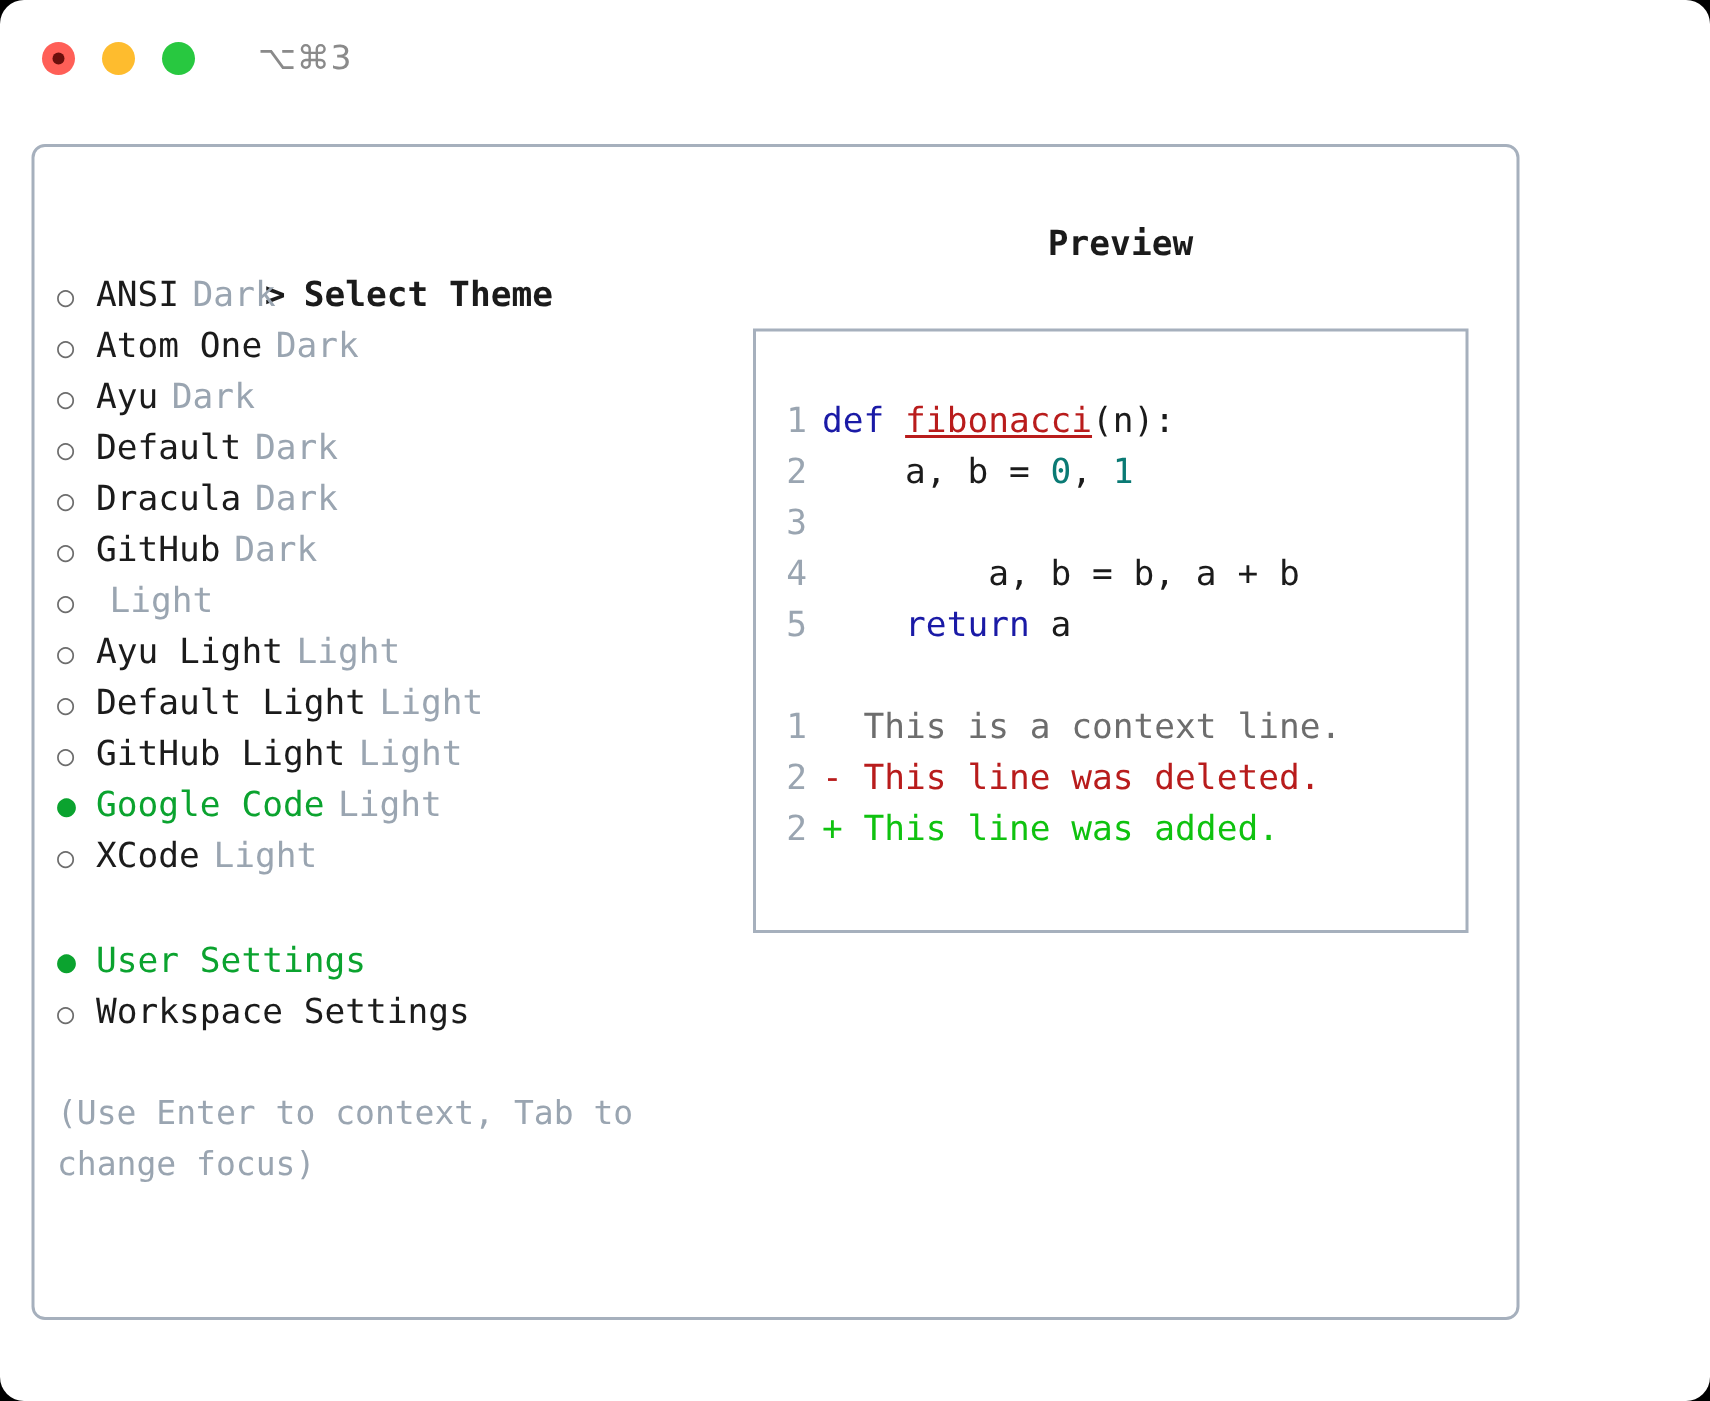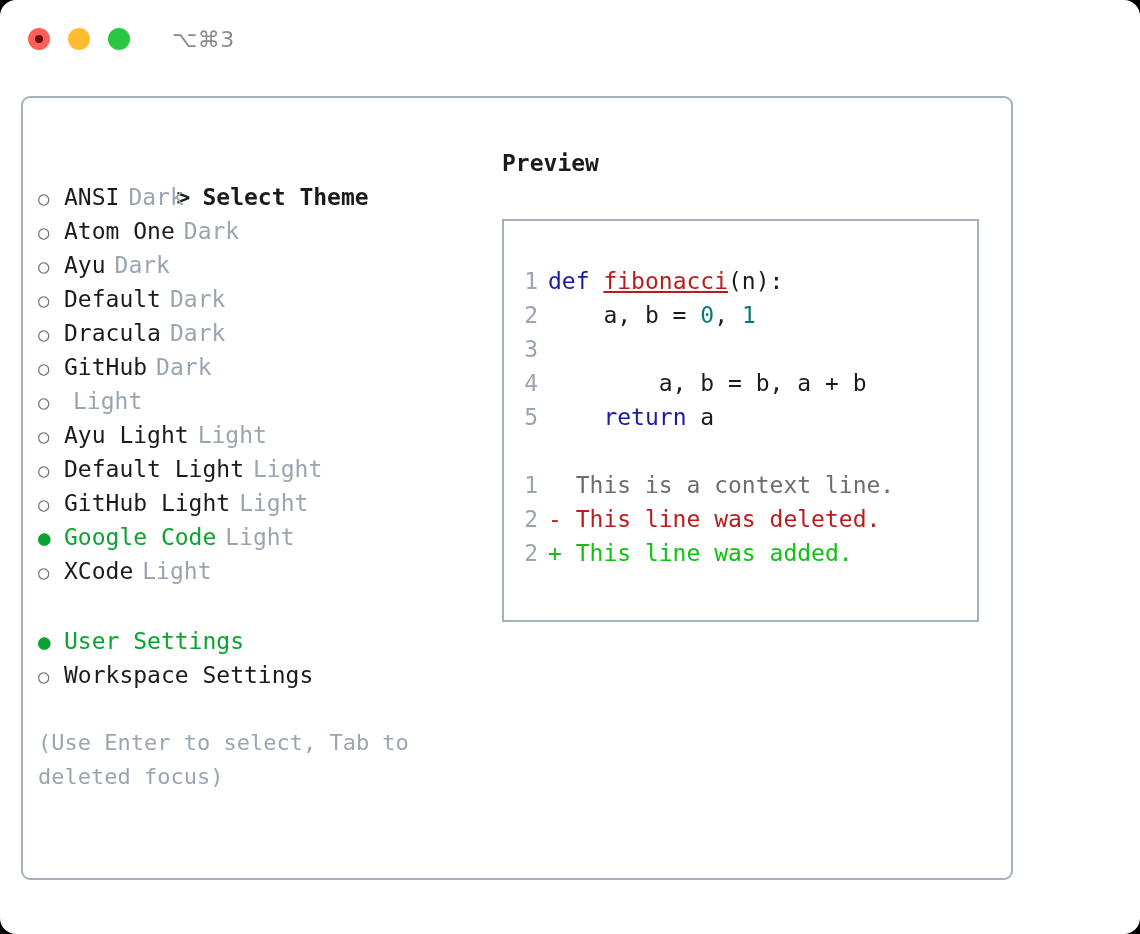--- a/index.html
+++ b/index.html
@@ -160,20 +160,21 @@
     left: 479px;
     top: 48px;
     width: 490px;
   }
   #preview-title {
     font-size: 23px;
     line-height: 34px;
     font-weight: bold;
     color: #1b1b1b;
     white-space: pre;
+    text-align: center;
   }
   #preview-box {
     margin-top: 39px;
     width: 477px;
     height: 403px;
     border: 2px solid #a6b0bd;
     box-sizing: border-box;
     background: #ffffff;
     padding: 43px 0 0 0;
   }
@@ -247,21 +248,21 @@
           </div>
 
         <div class="section-gap"></div>
 
 
         <div id="apply-options">
             <div class="opt-row selected"><span class="opt-marker">●</span><span class="opt-label">User Settings</span></div>
             <div class="opt-row"><span class="opt-marker">○</span><span class="opt-label">Workspace Settings</span></div>
           </div>
 
-        <div id="hint-text">(Use Enter to select, Tab to deleted focus)</div>
+        <div id="hint-text">(Use Enter to context, Tab to change focus)</div>
       </div>
 
       <div id="right-column">
         <div id="preview-title">Preview</div>
 
         <div id="preview-box">
           <div id="preview-code">
               <div class="code-line"><span class="lineno">1</span><span class="code-text"><span class="tok-kw">def </span><span class="tok-fn">fibonacci</span><span class="tok-plain">(n):</span></span></div>
               <div class="code-line"><span class="lineno">2</span><span class="code-text"><span class="tok-plain">    a, b = </span><span class="tok-num">0</span><span class="tok-plain">, </span><span class="tok-num">1</span></span></div>
               <div class="code-line"><span class="lineno">3</span></div>

